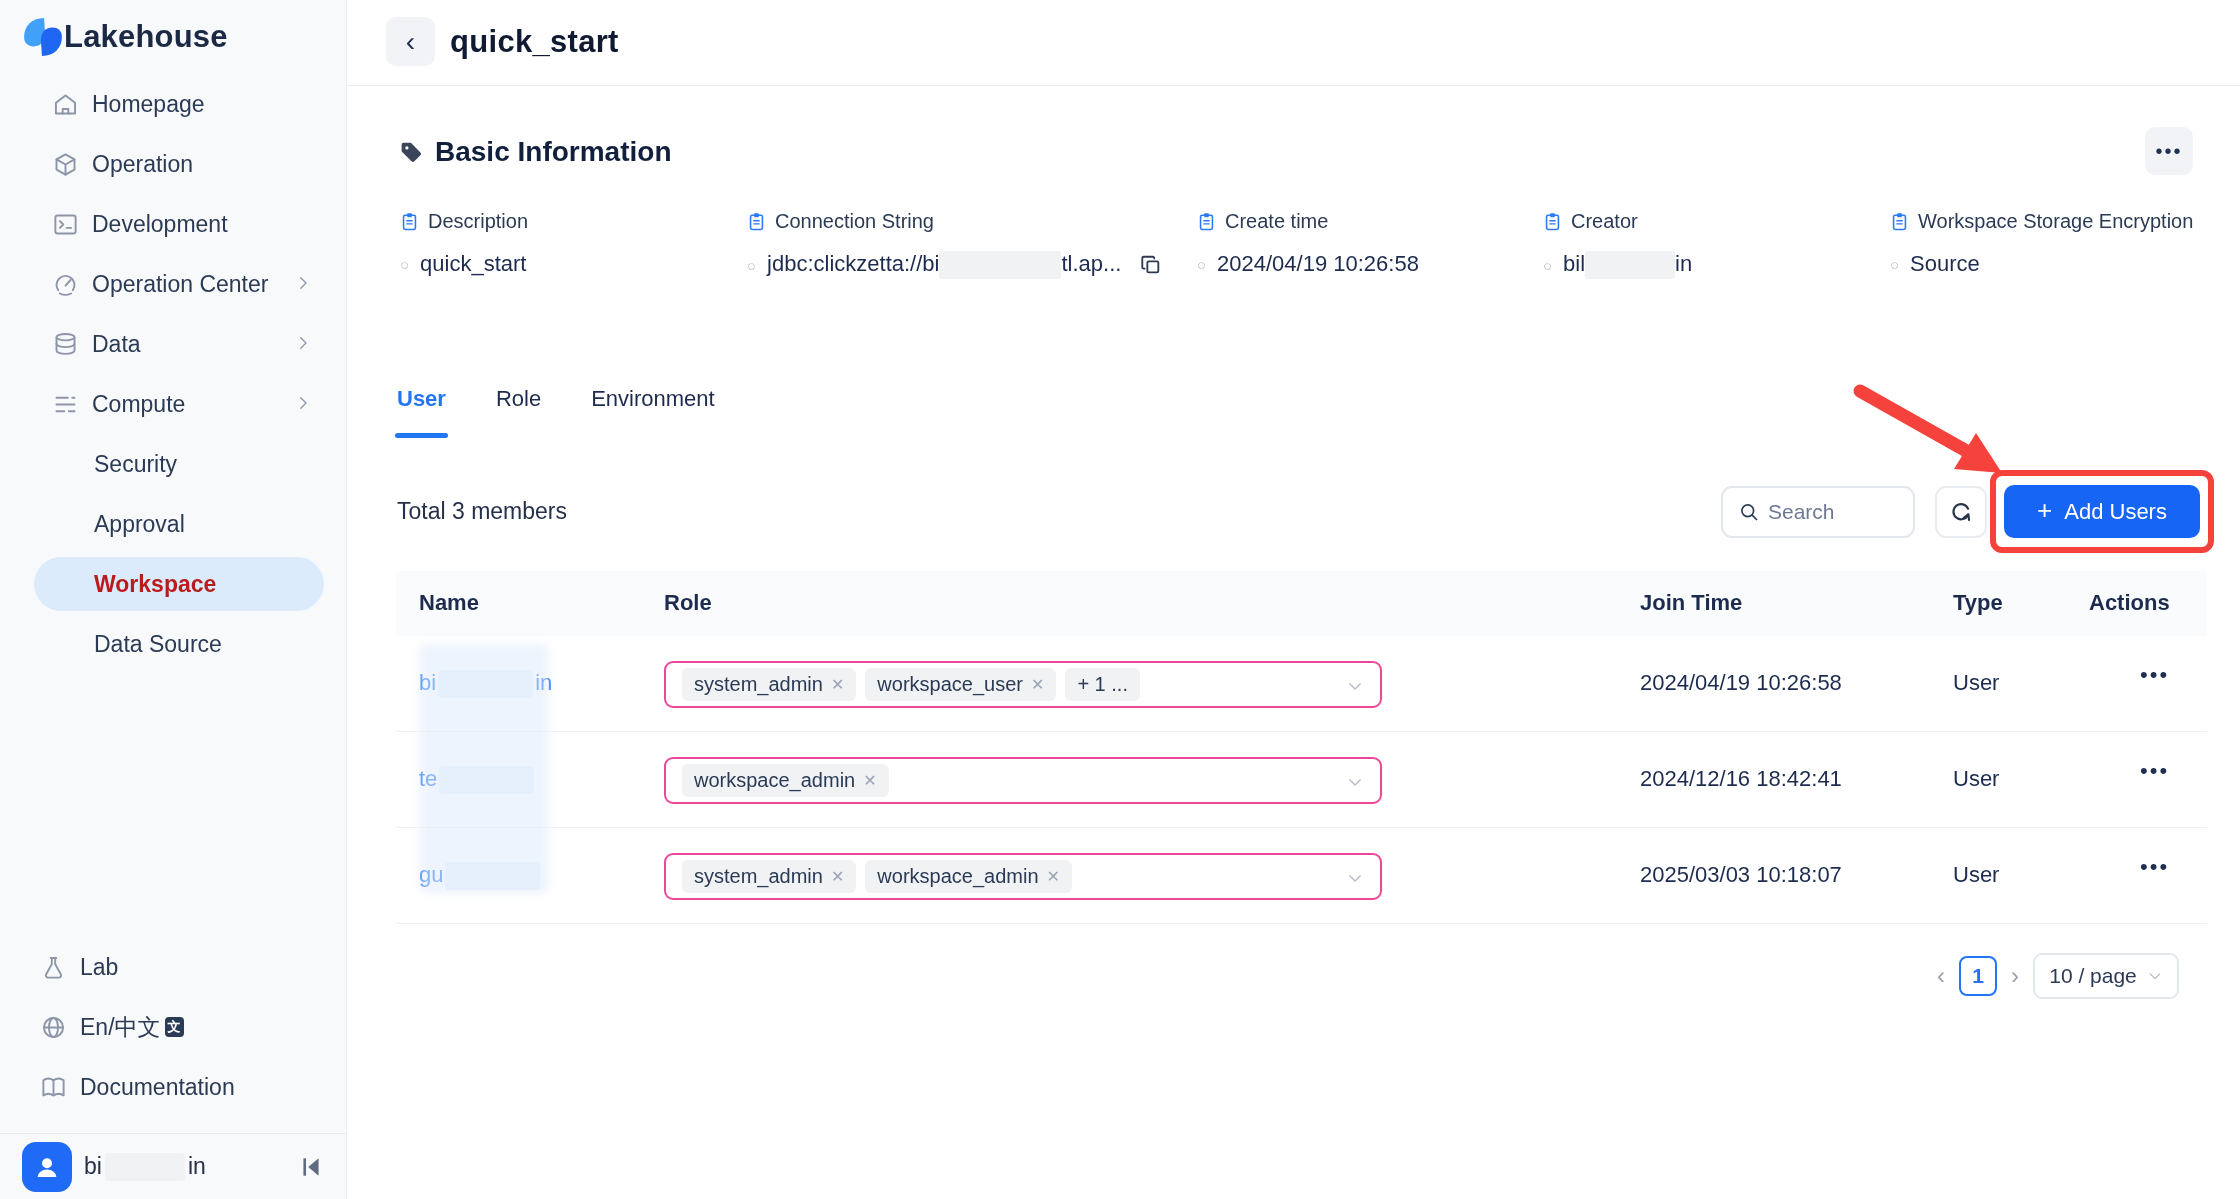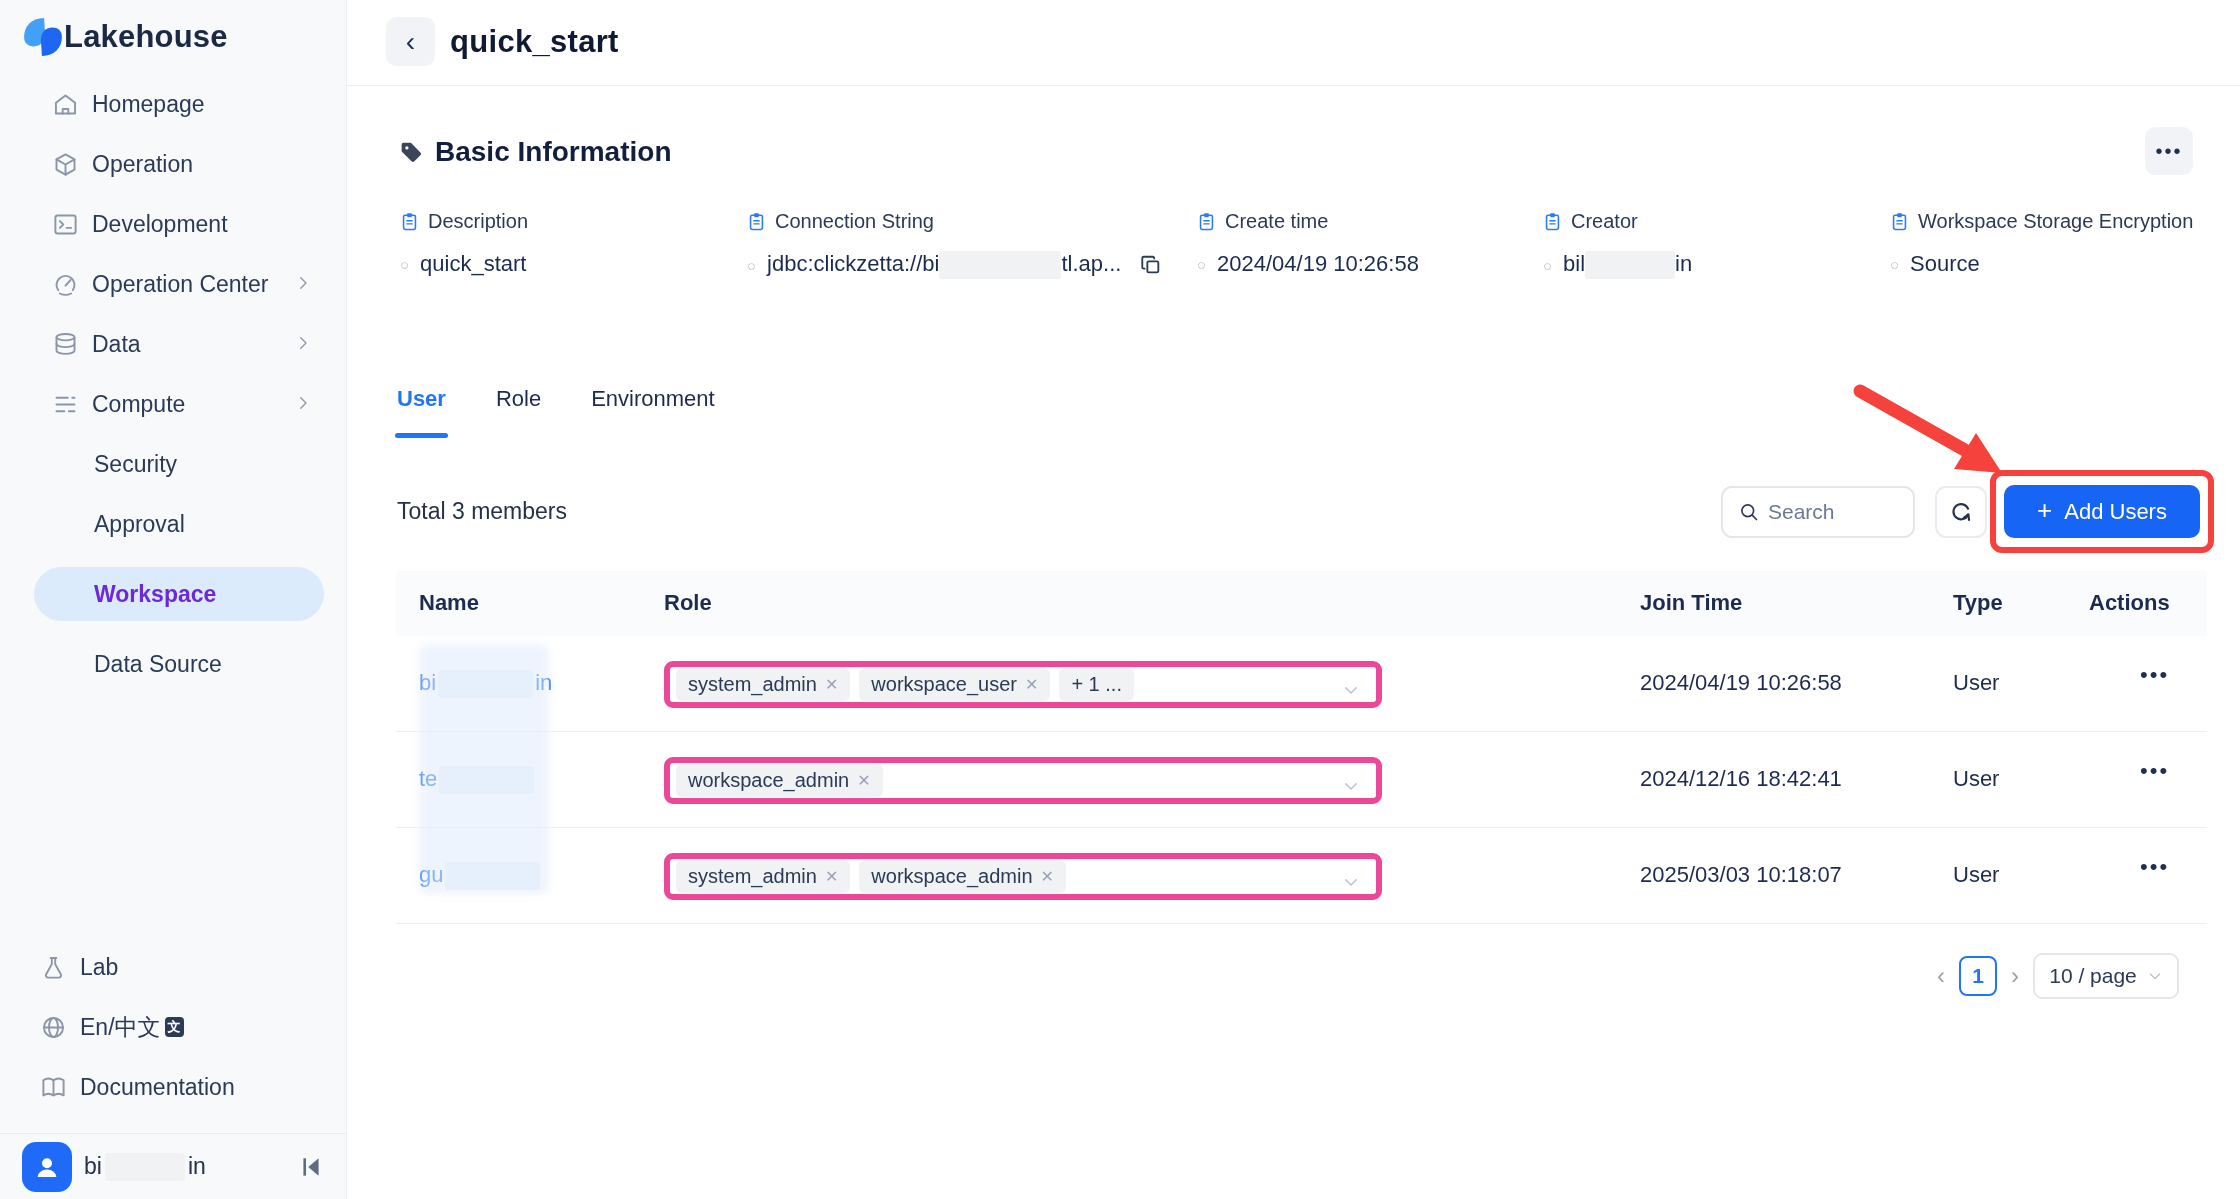--- a/index.html
+++ b/index.html
@@ -10,21 +10,21 @@
   
   .sidebar { position:absolute; left:0; top:0; width:347px; height:1199px; background:#f7f9fb; border-right:1px solid #eceff3; }
   .logo-row { position:absolute; left:22px; top:16px; display:flex; align-items:center; }
   .logo-mark { width:42px; height:42px; }
   .logo-text { font-size:31px; font-weight:700; color:#1b2945; letter-spacing:0.2px; }
   .nav { position:absolute; left:12px; top:74px; right:0; }
   .side-item { height:60px; display:flex; align-items:center; padding-left:40px; cursor:pointer; color:#2b3a55; font-size:23px; }
   .side-item .icn { width:27px; height:27px; margin-right:13px; flex:0 0 auto; display:flex; align-items:center; }
   .side-item .chev { margin-left:auto; margin-right:34px; color:#9aa3b5; }
   .sub-item { height:60px; display:flex; align-items:center; padding-left:82px; cursor:pointer; color:#2b3a55; font-size:23px; }
-  .sub-item.active { height:54px; margin:13px 22px; padding-left:60px; border-radius:27px; background:#dcebfb; color:#6d28d9; font-weight:700; }
+  .sub-item.active { height:54px; margin:3px 22px; padding-left:60px; border-radius:27px; background:#dcebfb; color:#b91c1c; font-weight:700; }
   .side-footer { position:absolute; left:0; top:937px; right:0; }
   .lang-badge { font-size:13px; font-weight:700; color:#fff; background:#2b3a55; border-radius:4px; padding:1px 3px; margin-left:4px; }
   .user-row { position:absolute; left:0; bottom:0; right:0; height:66px; border-top:1px solid #e7ebf0; display:flex; align-items:center; padding:0 22px; background:#f7f9fb; }
   .avatar { width:50px; height:50px; border-radius:14px; background:#1f6bf7; display:flex; align-items:center; justify-content:center; }
   .user-name { margin-left:12px; font-size:23px; color:#25304a; display:flex; align-items:center; }
   .collapse-btn { margin-left:auto; cursor:pointer; display:flex; align-items:center; }
 
   
   .page-header { position:absolute; left:347px; top:0; right:0; height:86px; background:#fff; border-bottom:1px solid #e9edf2; }
   .back-btn { position:absolute; left:39px; top:17px; width:49px; height:49px; border-radius:10px; background:#f1f3f6; display:flex; align-items:center; justify-content:center; font-size:28px; color:#1d2b4f; cursor:pointer; }
@@ -55,21 +55,21 @@
   .annot-box { position:absolute; left:1643px; top:384px; width:224px; height:83px; border:6px solid #f5423c; border-radius:12px; pointer-events:none; }
   .add-users-btn { position:absolute; left:1657px; top:399px; width:196px; height:53px; border-radius:10px; background:#1765f5; color:#fff; display:flex; align-items:center; justify-content:center; gap:12px; font-size:22px; cursor:pointer; }
   .add-users-btn .plus { font-size:26px; font-weight:400; margin-top:-2px; }
   .annot-arrow { position:absolute; left:1495px; top:295px; pointer-events:none; }
 
   
   .thead { position:absolute; left:49px; top:485px; width:1811px; height:65px; background:#fafbfc; }
   .thead span { position:absolute; top:19px; font-size:22px; font-weight:700; color:#1d2b4f; }
   .trow { position:absolute; left:49px; width:1811px; height:96px; border-bottom:1px solid #eef1f4; }
   .trow .name { position:absolute; left:23px; top:34px; font-size:22px; color:#2276f4; cursor:pointer; }
-  .role-select { position:absolute; left:268px; top:25px; width:718px; height:47px; border:6px solid #ec4899; border-radius:9px; background:#fff; display:flex; align-items:center; padding-left:6px; gap:9px; cursor:pointer; }
+  .role-select { position:absolute; left:268px; top:25px; width:718px; height:47px; border:2px solid #ec4899; border-radius:9px; background:#fff; display:flex; align-items:center; padding-left:16px; gap:9px; cursor:pointer; }
   .tag { display:flex; align-items:center; gap:8px; background:#f0f2f4; border-radius:6px; height:33px; padding:0 12px; font-size:20px; color:#2b3a55; }
   .tag .x { color:#9aa3b5; font-size:16px; cursor:pointer; }
   .sel-chev { position:absolute; right:16px; top:14px; }
   .trow .jt { position:absolute; left:1244px; top:34px; font-size:22px; color:#1d2b4f; }
   .trow .tp { position:absolute; left:1557px; top:34px; font-size:22px; color:#1d2b4f; }
   .trow .dots { position:absolute; left:1744px; top:26px; font-size:22px; letter-spacing:2px; color:#223050; cursor:pointer; }
   .smudge { position:absolute; left:72px; top:558px; width:130px; height:250px; background:rgba(224,235,252,0.55); filter:blur(4px); border-radius:8px; pointer-events:none; }
 
   
   .pagination { position:absolute; left:1590px; top:867px; display:flex; align-items:center; gap:14px; }

